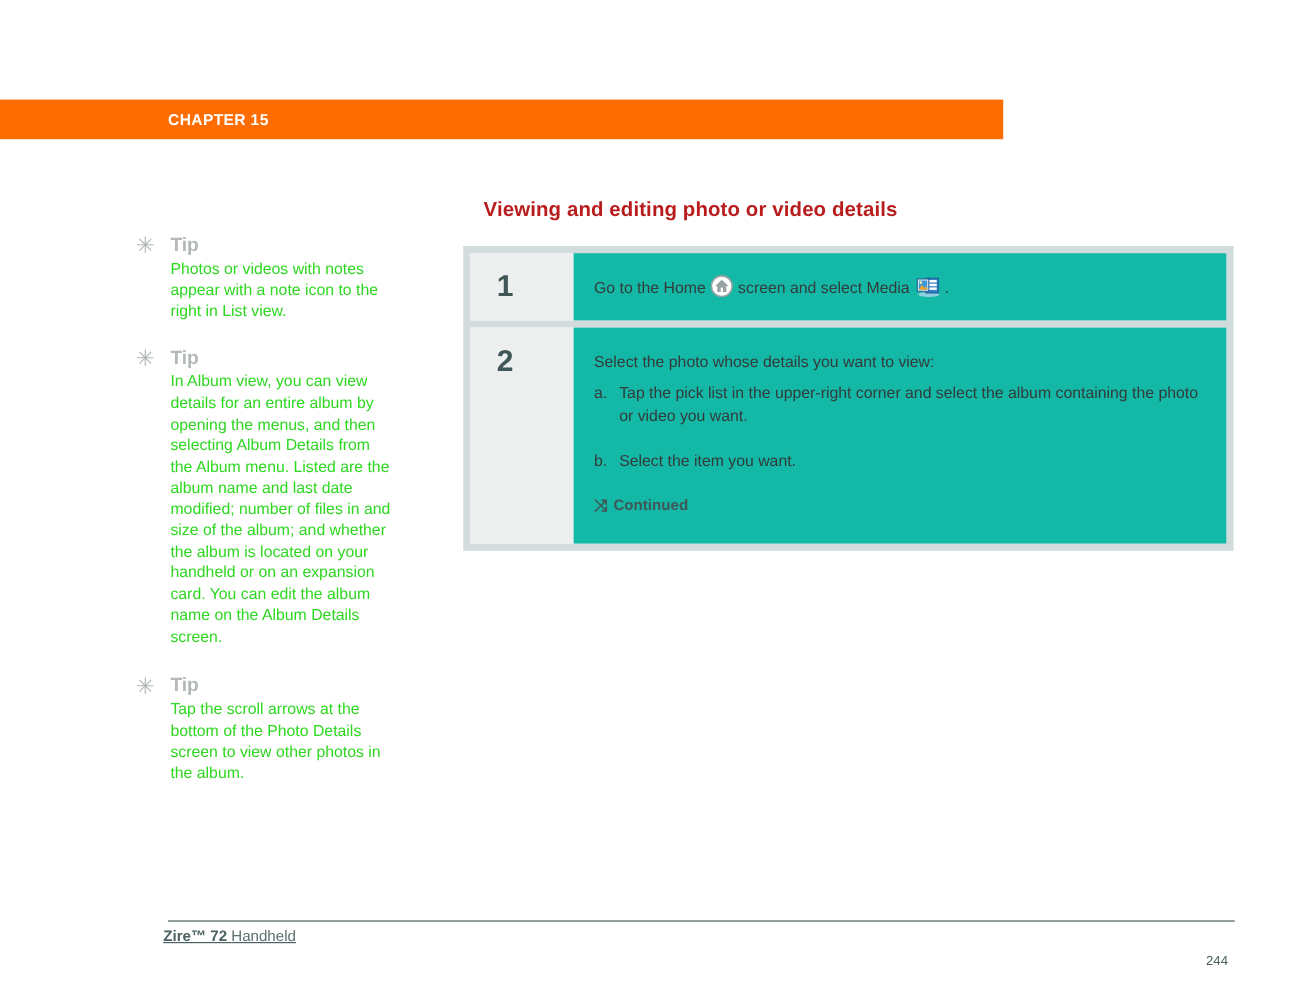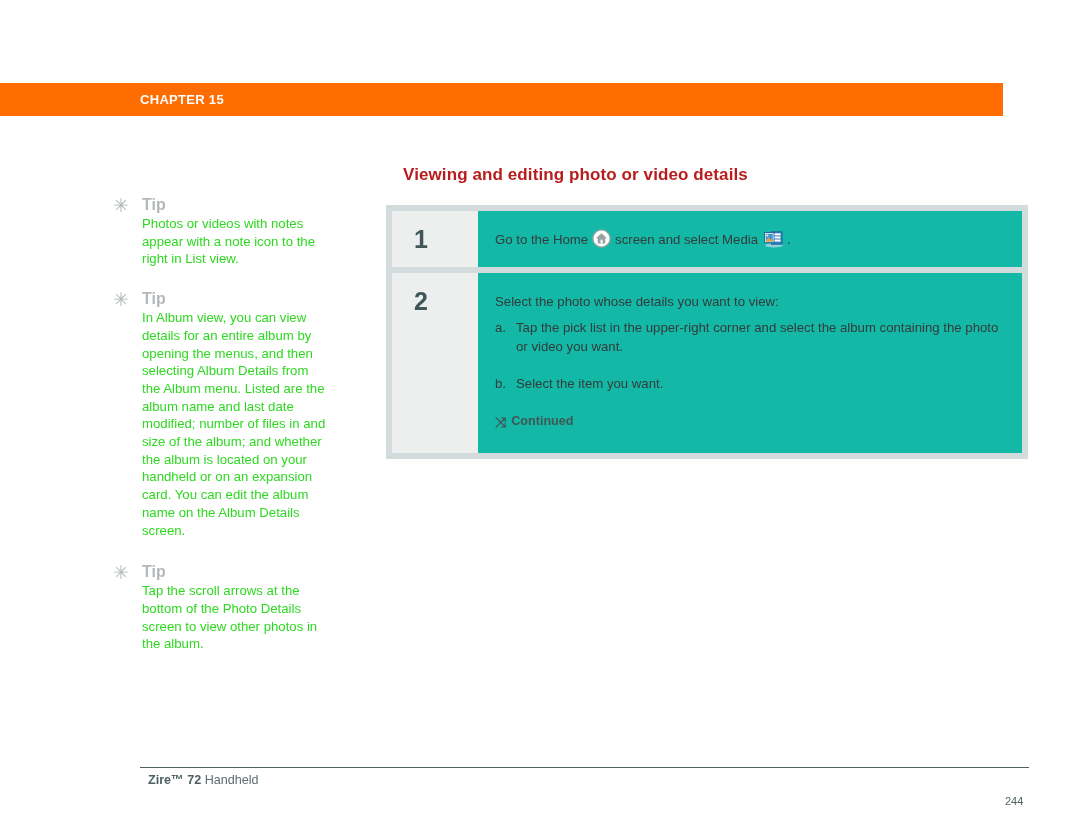--- a/index.html
+++ b/index.html
@@ -13,21 +13,21 @@
     font-family: "Liberation Sans", sans-serif;
     position: relative;
     overflow: hidden;
   }
 
   
   .header-bar {
     position: absolute;
     left: 0;
     top: 83px;
-    width: 1003px;
+    width: 836px;
     height: 33px;
     background: #ff6c00;
     display: flex;
     align-items: center;
   }
   .header-chapter {
     position: absolute;
     left: 140px;
     color: #ffffff;
     font-size: 13px;
@@ -191,24 +191,25 @@
   .footer-rule {
     position: absolute;
     left: 140px;
     top: 767px;
     width: 889px;
     height: 1px;
     background: #4c6161;
   }
   .footer-left {
     position: absolute;
-    left: 148px;
+    left: 136px;
     top: 773px;
     font-size: 12.6px;
     color: #4c6161;
+    text-decoration: underline;
   }
   .footer-left b { font-weight: bold; }
   .footer-left .reg { font-weight: normal; color: #5c6d6d; }
   .footer-page {
     position: absolute;
     left: 1005px;
     top: 775px;
     font-size: 11px;
     color: #4c6161;
     margin-top: 20px;

